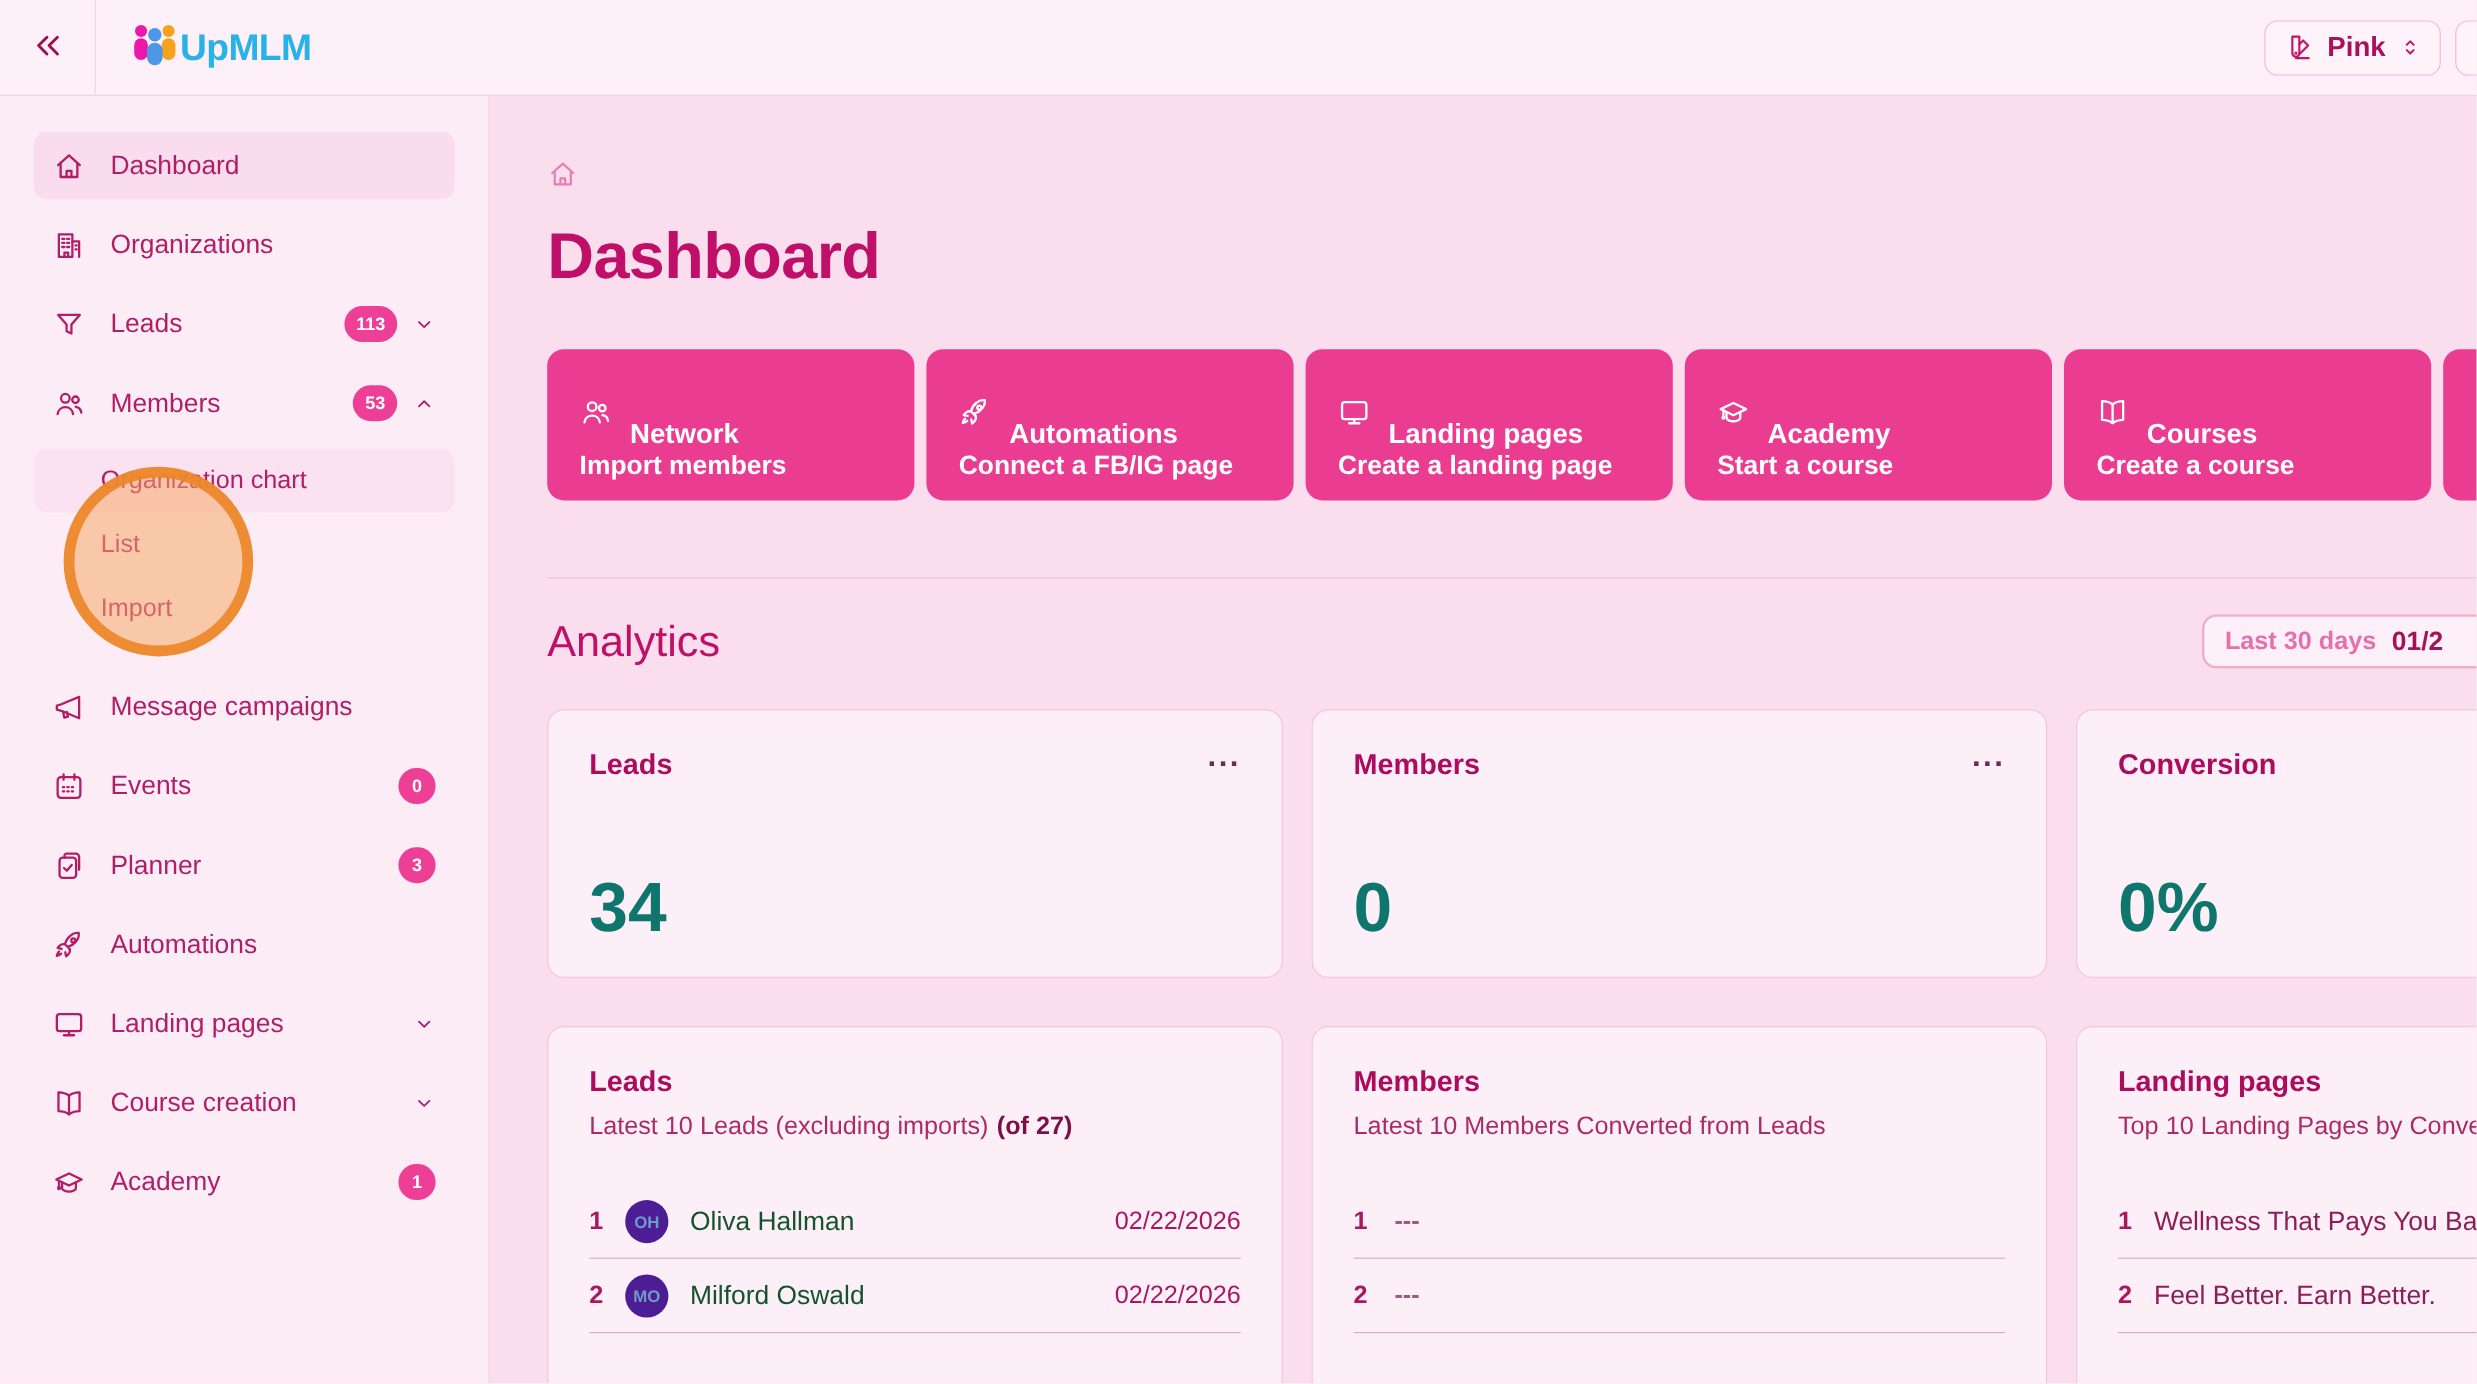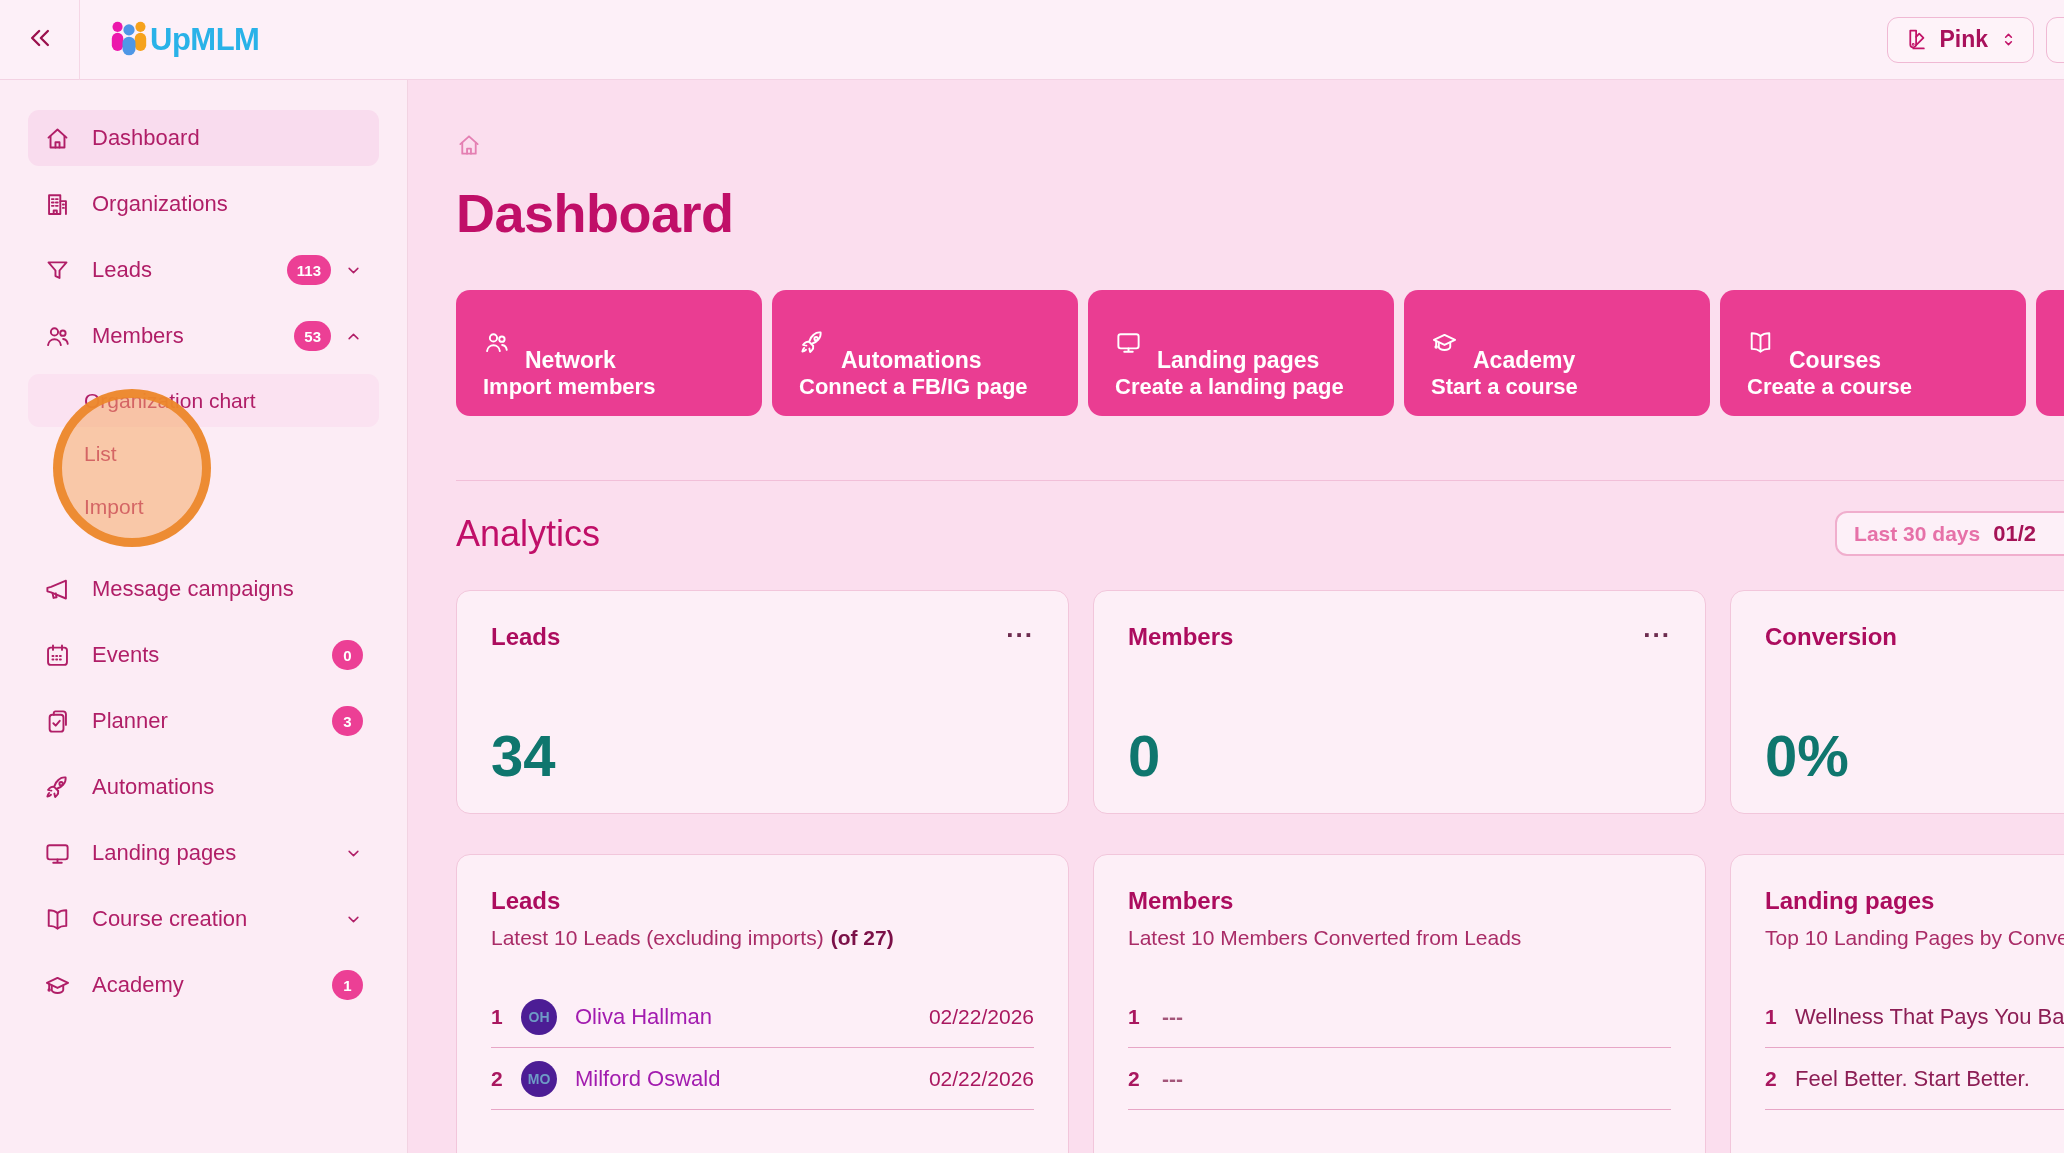--- a/index.html
+++ b/index.html
@@ -68,21 +68,21 @@
 
   .lists-row { margin-top:40px; display:flex; }
   .list-card { width:613px; height:540px; flex:0 0 613px; margin-right:24px; border-radius:14px; background:#fdeff7; border:1px solid #f2c6db; padding:32px 34px; overflow:hidden; }
   .list-title { font-size:24px; font-weight:700; color:#ac0c5e; }
   .list-sub { margin-top:11px; font-size:21px; color:#a92c67; white-space:nowrap; display:flex; gap:7px; }
   .list-sub .sub-bold { font-weight:700; color:#7b1048; }
   .list-rows { margin-top:36px; }
   .list-row { height:62px; display:flex; align-items:center; border-bottom:1px solid #e7a6c6; }
   .row-index { width:30px; font-size:21px; font-weight:700; color:#a9175f; flex:0 0 30px; }
   .avatar { width:36px; height:36px; border-radius:50%; background:#4c1d95; color:#6e9bc6; font-size:14px; font-weight:600; display:flex; align-items:center; justify-content:center; margin-right:18px; flex:0 0 36px; }
-  .row-name { font-size:22px; color:#a21caf; white-space:nowrap; }
+  .row-name { font-size:22px; color:#14532d; white-space:nowrap; }
   .row-name.lp { color:#8c1e55; }
   .row-dashes { font-size:21px; font-weight:600; color:#a35579; margin-left:4px; }
   .row-date { margin-left:auto; font-size:21px; color:#a9175f; white-space:nowrap; }
 </style>
 </head>
 <body>
 
 <svg width="0" height="0" style="position:absolute">
   <defs>
     <g id="ic-home" fill="none" stroke="currentColor" stroke-width="1.7" stroke-linecap="round" stroke-linejoin="round">
@@ -466,21 +466,21 @@
           <div class="list-sub">
             <span>Top 10 Landing Pages by Conversions</span>
           </div>
           <div class="list-rows">
             <div class="list-row">
               <span class="row-index">1</span>
               <span class="row-name lp">Wellness That Pays You Back</span>
             </div>
             <div class="list-row">
               <span class="row-index">2</span>
-              <span class="row-name lp">Feel Better. Start Better.</span>
+              <span class="row-name lp">Feel Better. Earn Better.</span>
             </div>
           </div>
         </div>
 
       </div>
     </main>
   </div>
 </div>
 
 </body></html>

